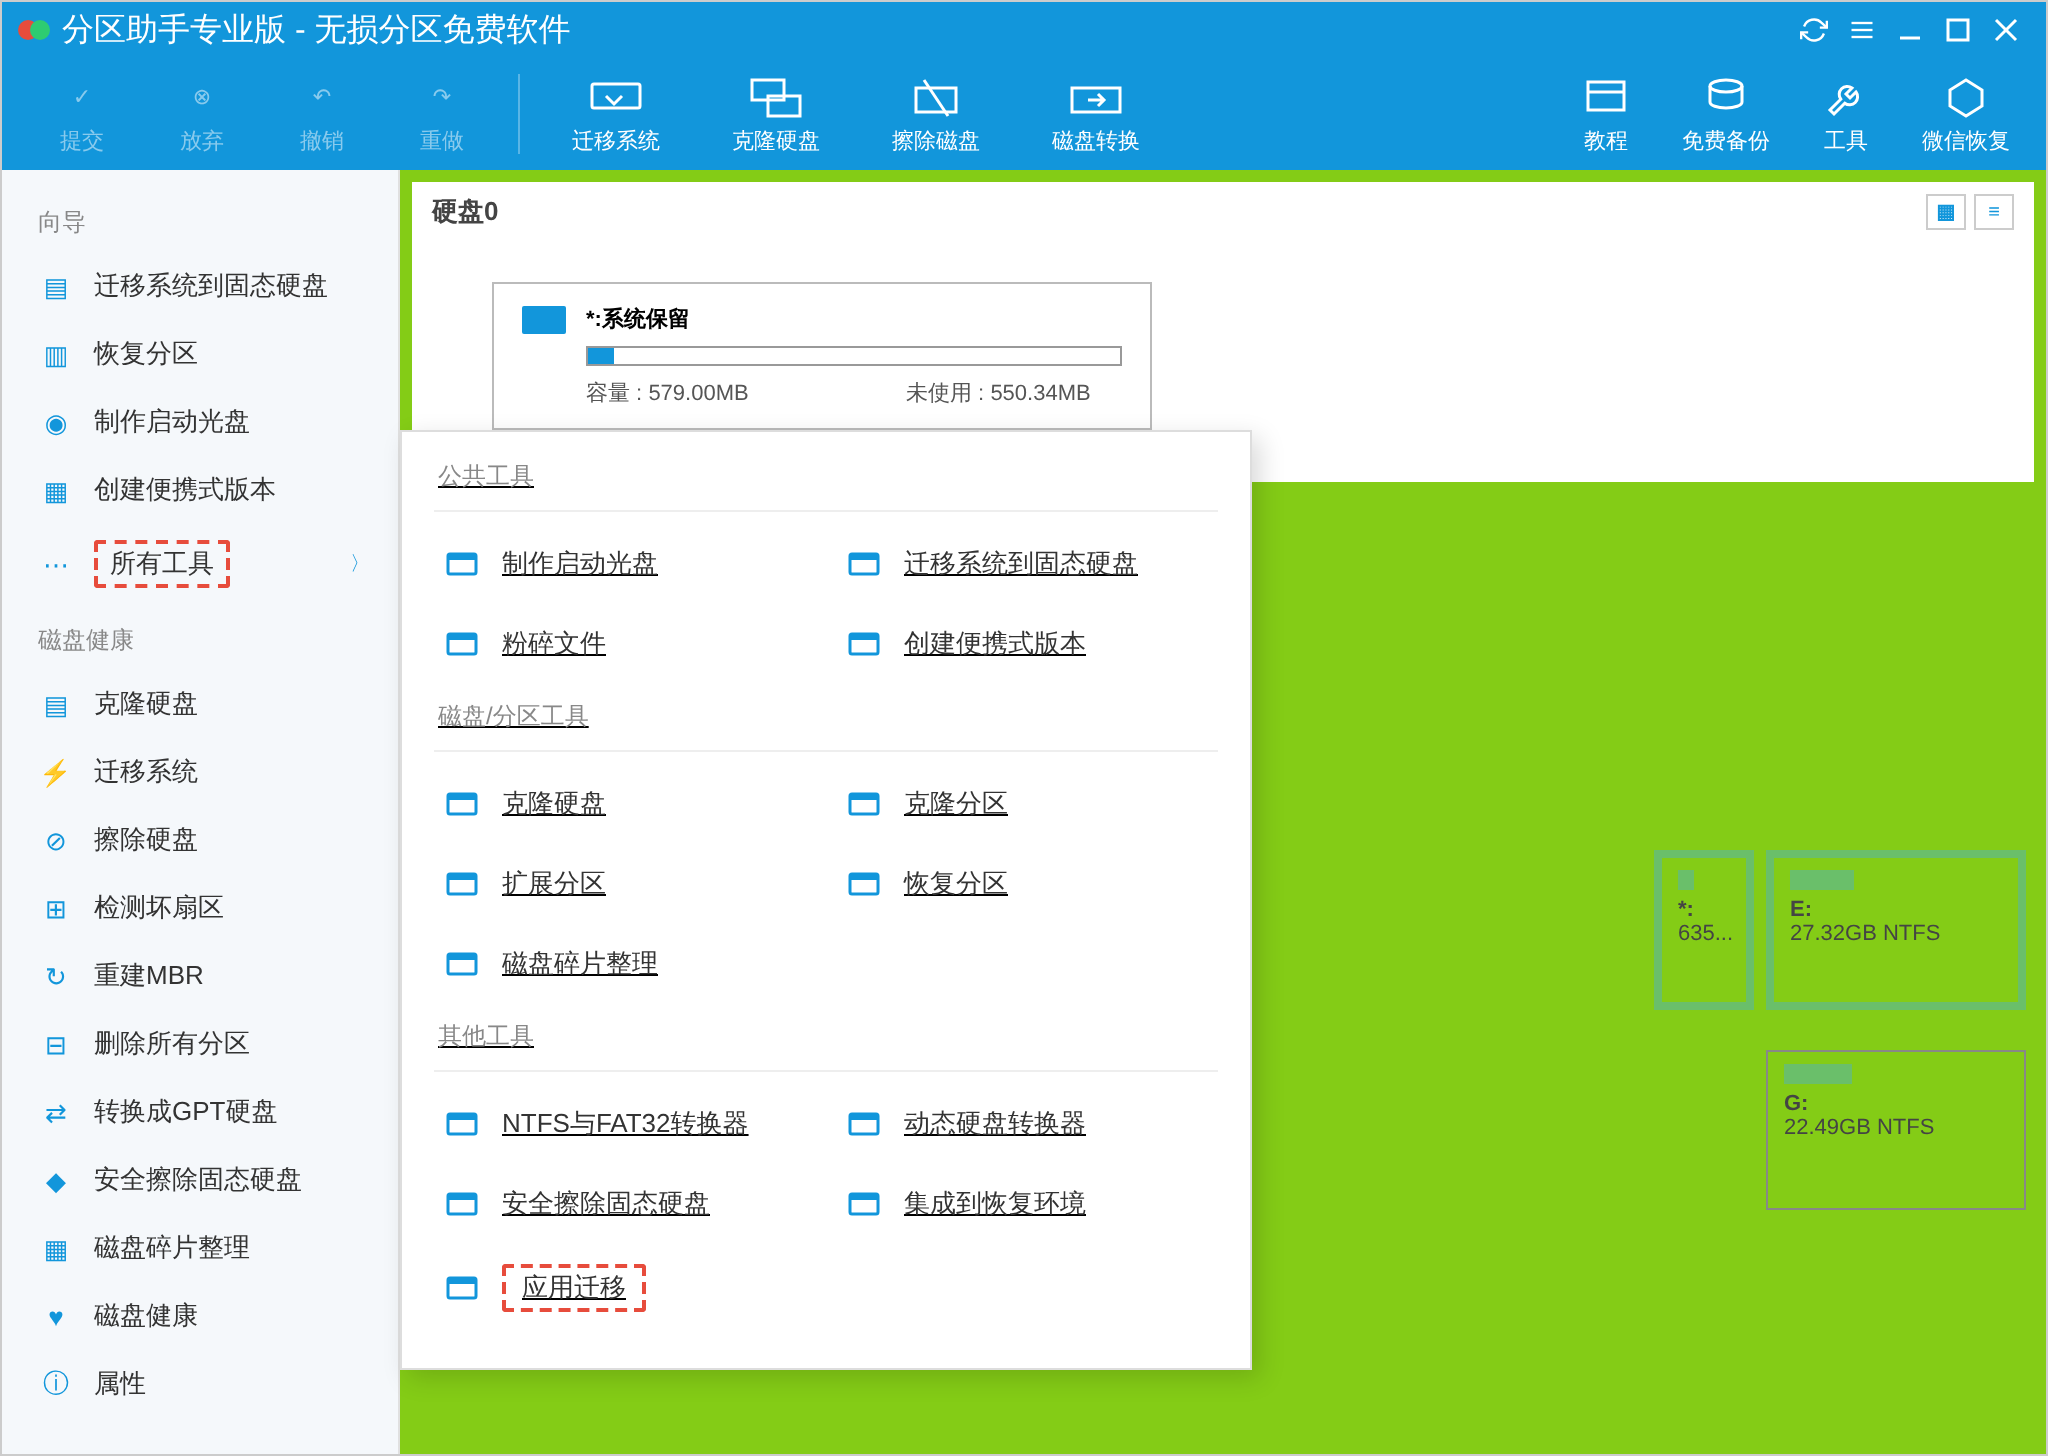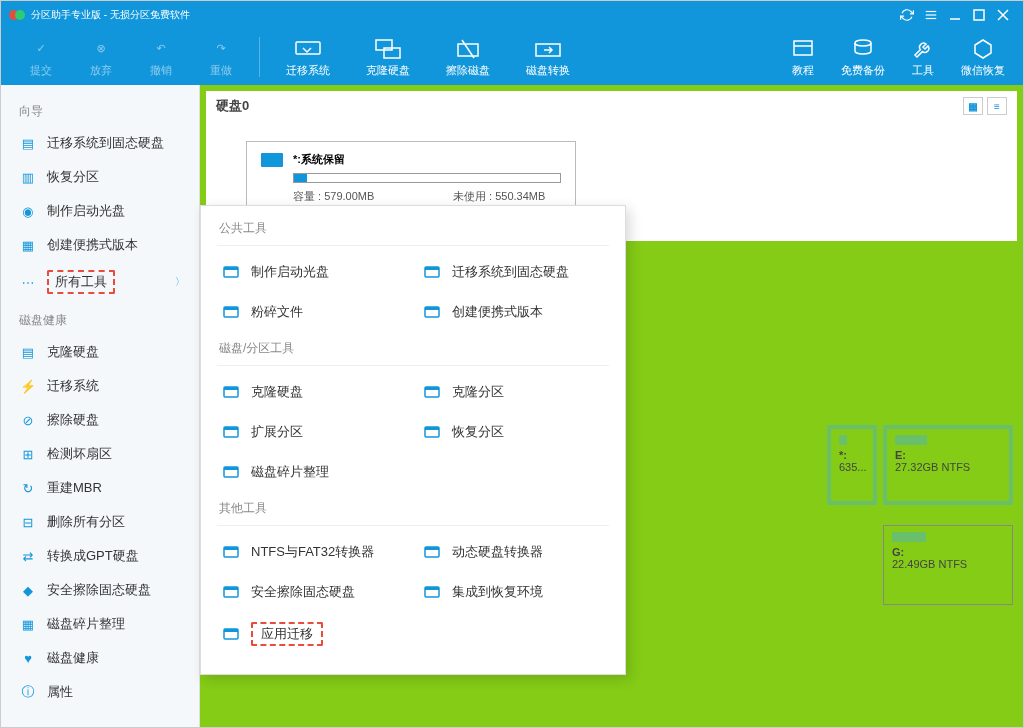--- a/index.html
+++ b/index.html
@@ -1,18 +1,18 @@
 <!DOCTYPE html>
 <html><head>
 <meta charset="utf-8">
 <style>
 * { margin: 0; padding: 0; box-sizing: border-box; font-family: "Microsoft YaHei", sans-serif; }
 body { width: 1024px; height: 728px; background: #fff; overflow: hidden; border: 1px solid #ccc; }
 
-.titlebar { height: 28px; background: #1296db; display: flex; align-items: center; padding: 0 8px; color: #fff; font-size: 10px; }
+.titlebar { height: 28px; background: #1296db; display: flex; align-items: center; padding: 0 8px; color: #fff; font-size: 16px; }
 .titlebar .logo { width: 16px; height: 16px; margin-right: 6px; }
 .titlebar .spacer { flex: 1; }
 .titlebar .win-btn { width: 24px; height: 24px; display: flex; align-items: center; justify-content: center; cursor: pointer; }
 
 .toolbar { height: 56px; background: #1296db; display: flex; align-items: center; padding: 0 10px; color: #fff; font-size: 11px; }
 .tool-btn { width: 60px; height: 50px; display: flex; flex-direction: column; align-items: center; justify-content: center; cursor: pointer; }
 .tool-btn.disabled { opacity: 0.5; }
 .tool-btn .ic { width: 26px; height: 24px; display: flex; align-items: center; justify-content: center; margin-bottom: 2px; }
 .tool-sep { width: 1px; height: 40px; background: rgba(255,255,255,0.3); margin: 0 8px; }
 .tool-spacer { flex: 1; }
@@ -33,21 +33,21 @@
 
 .disk-body { background: #fff; padding: 20px 40px; min-height: 120px; }
 .part-box { border: 1px solid #bbb; padding: 10px 14px; width: 330px; }
 .part-box .hdr { display: flex; align-items: center; font-size: 11px; font-weight: bold; margin-bottom: 6px; }
 .part-box .hdr .disk-ic { width: 22px; height: 14px; background: #1296db; margin-right: 10px; border-radius: 1px; }
 .part-box .bar { height: 10px; border: 1px solid #999; position: relative; margin-bottom: 6px; margin-left: 32px; }
 .part-box .bar .used { position: absolute; left: 0; top: 0; bottom: 0; width: 5%; background: #1296db; }
 .part-box .stats { display: flex; font-size: 11px; color: #555; margin-left: 32px; }
 .part-box .stats .s1 { width: 160px; }
 
-.popup { position: absolute; left: 0; top: 120px; width: 426px; background: #fff; border: 1px solid #ddd; box-shadow: 4px 4px 12px rgba(0,0,0,0.15); padding: 12px 16px 20px; z-index: 10; }
+.popup { position: absolute; left: 0; top: 130px; width: 426px; background: #fff; border: 1px solid #ddd; box-shadow: 4px 4px 12px rgba(0,0,0,0.15); padding: 12px 16px 20px; z-index: 10; text-decoration: underline; }
 .popup .sec-title { font-size: 12px; color: #888; padding: 10px 2px 8px; border-bottom: 1px solid #eee; margin-bottom: 8px; }
 .popup .sec-title:first-child { padding-top: 2px; }
 .popup .grid { display: grid; grid-template-columns: 1fr 1fr; gap: 4px 10px; }
 .popup .pit { display: flex; align-items: center; padding: 8px 4px; font-size: 13px; color: #333; cursor: pointer; }
 .popup .pit .ic { width: 20px; height: 20px; margin-right: 10px; display: flex; align-items: center; justify-content: center; color: #1296db; }
 .popup .pit.highlighted span.lbl { border: 2px dashed #e74c3c; padding: 1px 8px; border-radius: 2px; }
 
 .disk-strip { position: absolute; right: 10px; display: flex; gap: 6px; }
 .strip1 { top: 340px; }
 .strip2 { top: 440px; }

